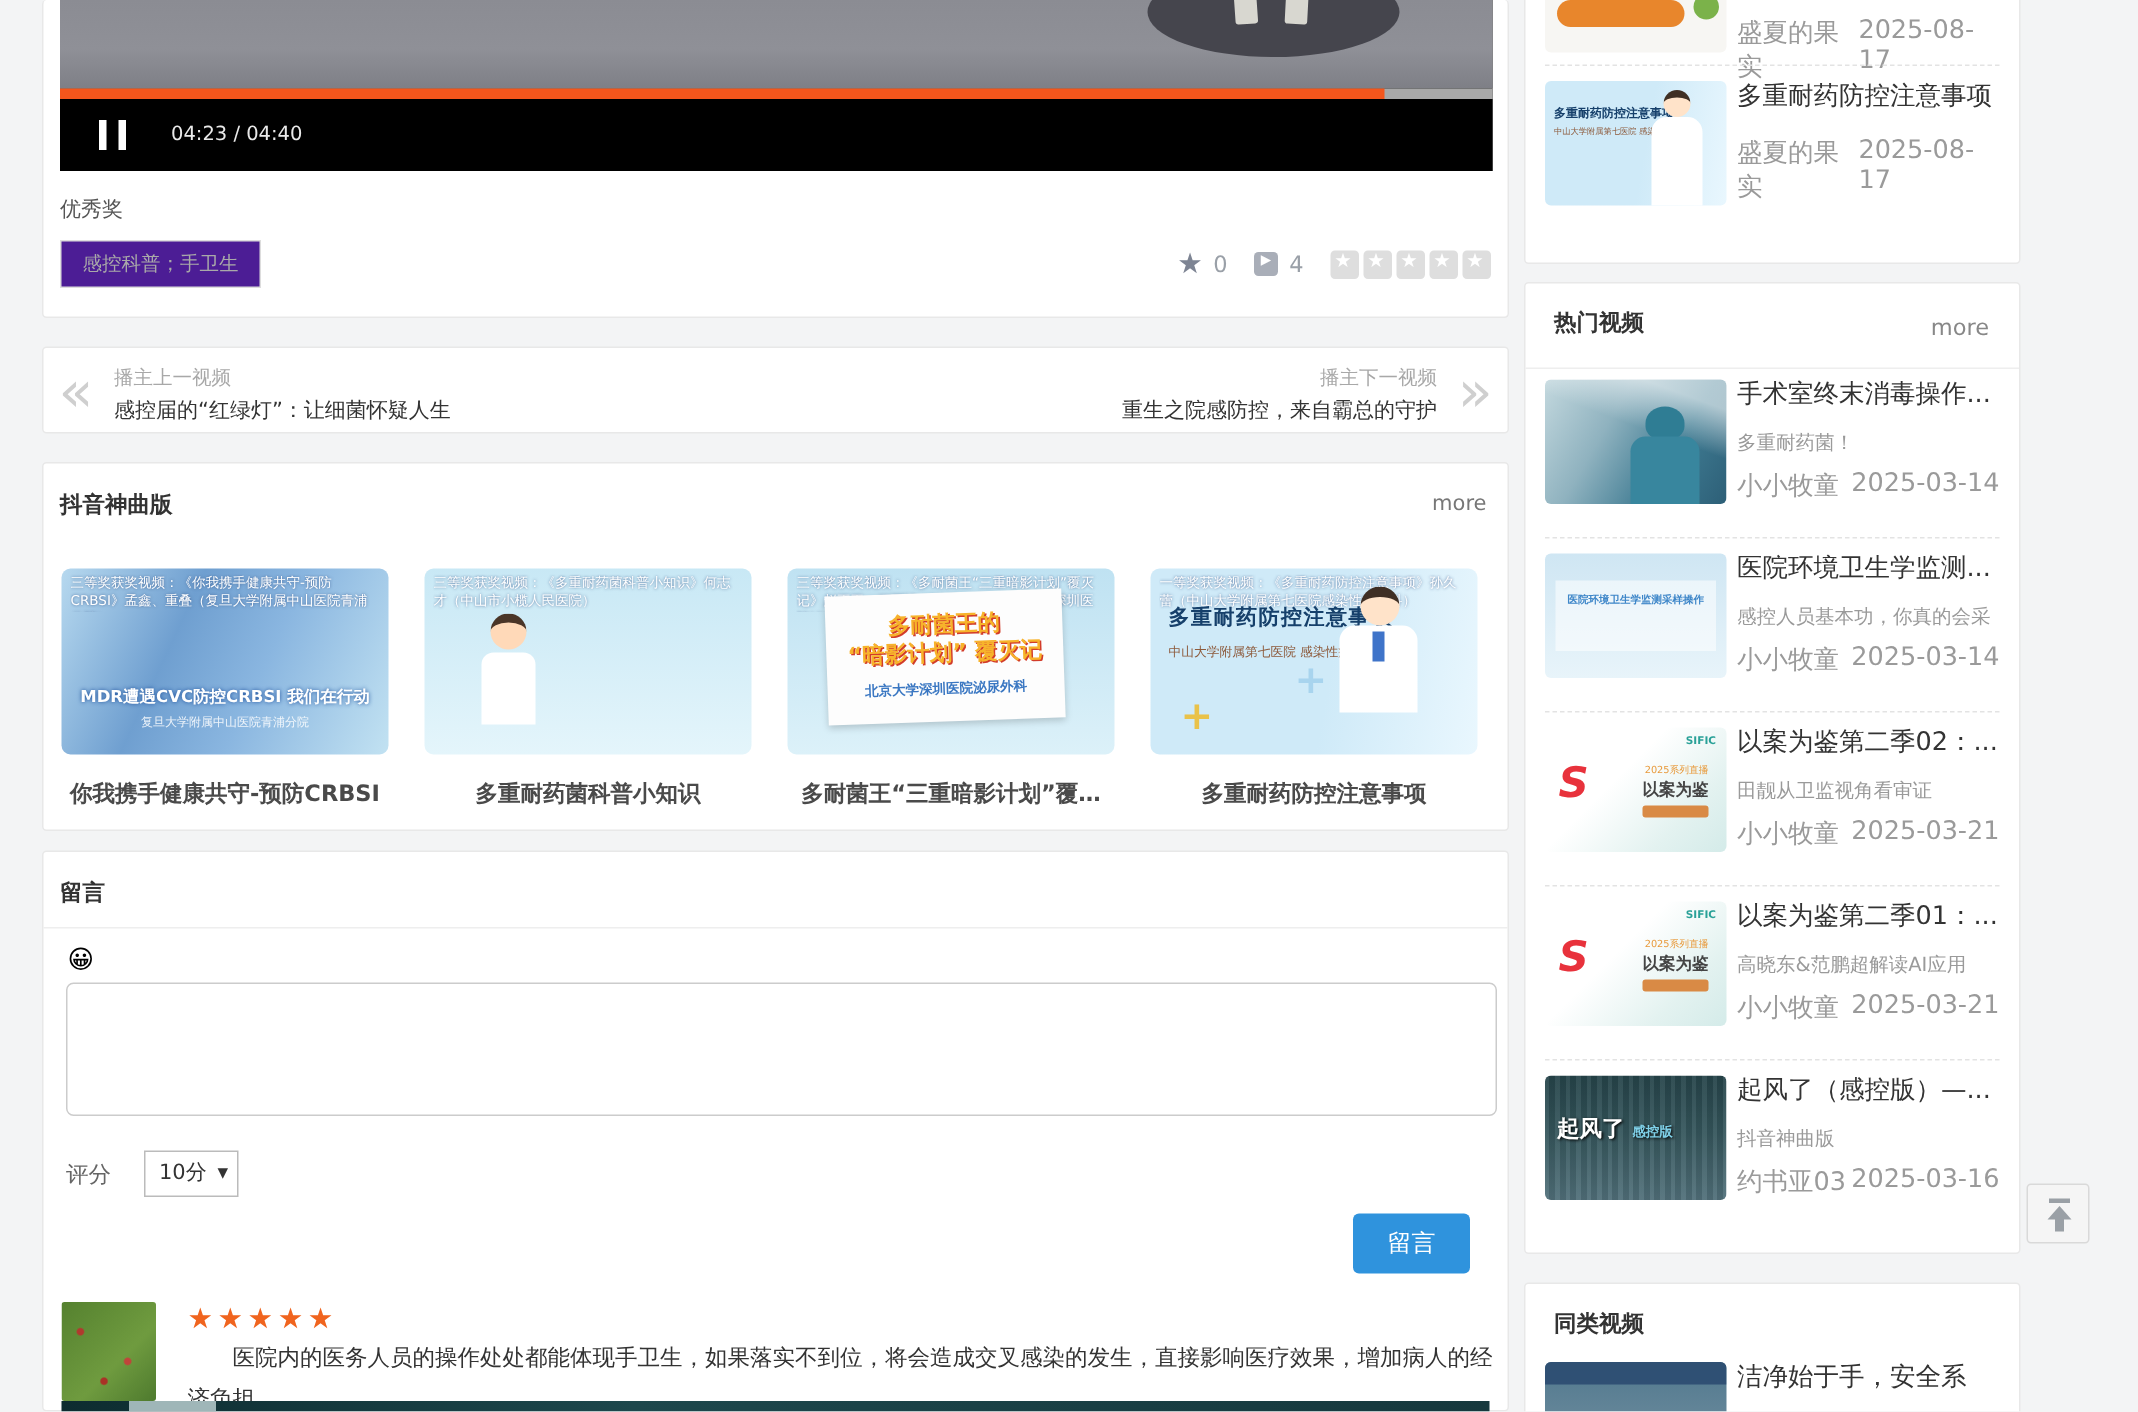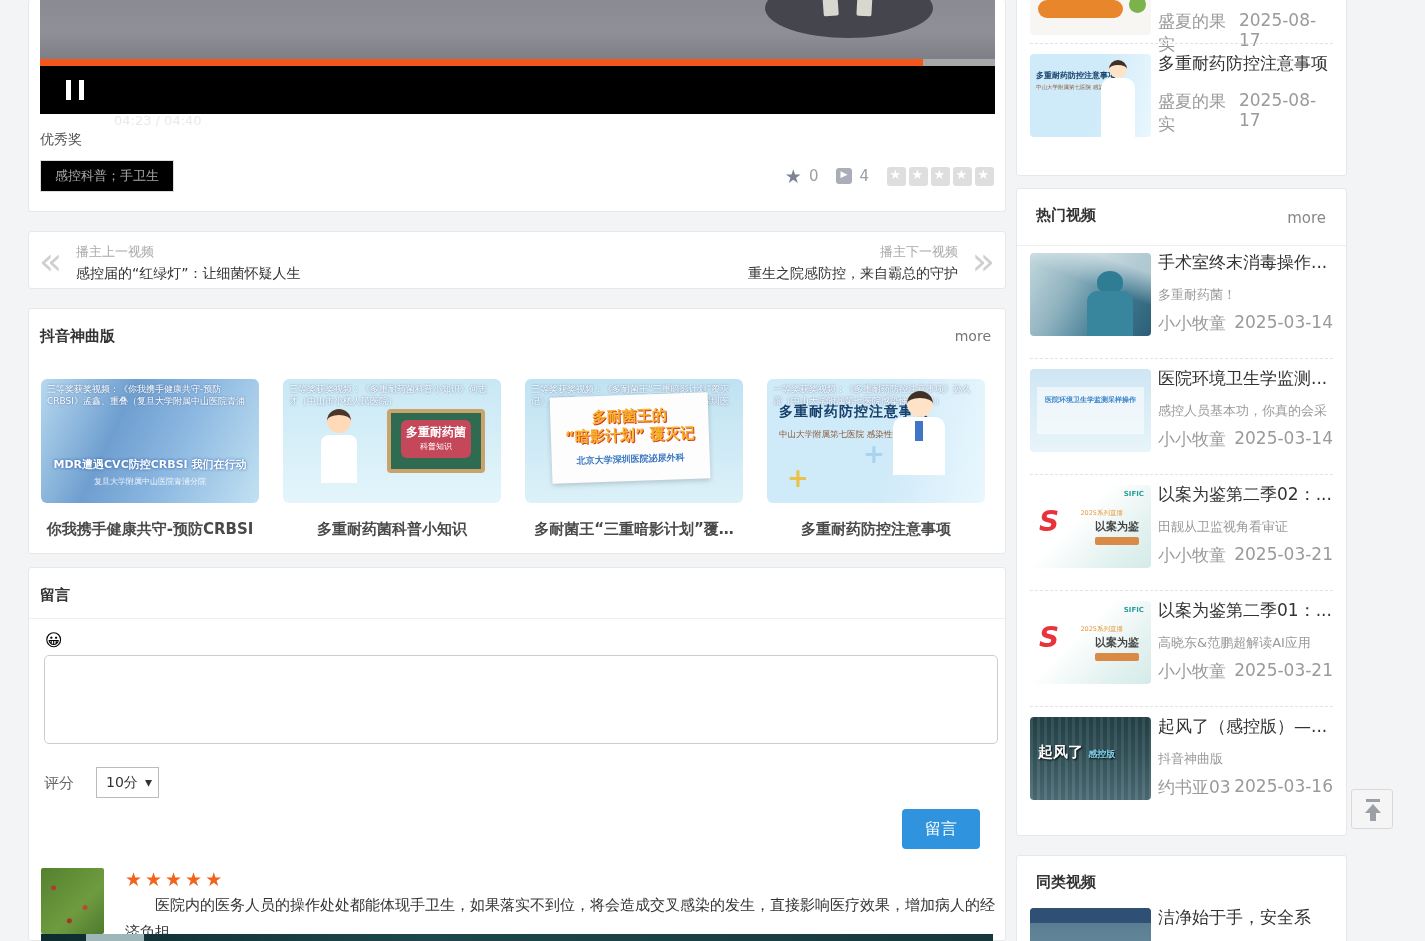--- a/index.html
+++ b/index.html
@@ -15,25 +15,25 @@
           background:#45454d; }
   .sink i { position:absolute; top:14px; width:15px; height:24px; background:#d8d7d0; border-radius:2px; }
   .sink i.a { left:58px; transform:rotate(-4deg); }
   .sink i.b { left:92px; transform:rotate(3deg); }
   .progress { position:absolute; left:0; top:59px; right:0; height:7px; background:#a8a8a8; }
   .progress-fill { position:absolute; left:0; top:0; bottom:0; width:92.5%; background:#f4561c; }
   .controls { position:absolute; left:0; top:66px; right:0; height:48px; background:#000; }
   .pause { position:absolute; left:26px; top:14px; width:18px; height:20px; cursor:pointer; }
   .pause i { position:absolute; top:0; width:5px; height:20px; background:#fff; }
   .pause i.b { right:0; }
-  .timetxt { position:absolute; left:74px; top:0; height:48px; line-height:48px; color:#e9e9e9; font-size:13px;margin-top:31px; }
+  .timetxt { position:absolute; left:74px; top:0; height:48px; line-height:48px; color:#e9e9e9; font-size:13px; }
   .ctr-right { position:absolute; right:22px; top:0; height:48px; display:flex; align-items:center; gap:26px; }
   .pbadge { border:2px solid #fff; border-radius:7px; padding:1px 8px; color:#fff; font-size:13px; font-weight:bold; cursor:pointer; }
   .award { position:absolute; left:11px; top:131px; font-size:14px; color:#555; }
-  .tagchip { position:absolute; left:11px; top:160px; padding:6px 14px; border:1px solid #ddd; color:#a9a9a9; font-size:13px; background:#000000; }
+  .tagchip { position:absolute; left:11px; top:160px; padding:6px 14px; border:1px solid #ddd; color:#a9a9a9; font-size:13px; background:#4c1d95; }
   .stats { position:absolute; right:11px; top:165px; display:flex; align-items:center; gap:18px; }
   .stat { display:flex; align-items:center; gap:7px; color:#9aa0a8; font-size:15px; }
   .icon-star::before { content:"★"; font-size:19px; color:#7d8493; }
   .icon-play { width:16px; height:16px; background:#a9aeb8; border-radius:3px; position:relative; }
   .icon-play::before { content:"▶"; position:absolute; left:4px; top:1px; font-size:9px; color:#fff; }
   .rate-tiles { display:flex; gap:3px; }
   .rate-tile { width:19px; height:19px; background:#dedede; border-radius:3px; position:relative; cursor:pointer; }
   .rate-tile::before { content:"★"; position:absolute; left:2.5px; top:0.5px; font-size:13px; color:#fff; }
 
   
@@ -111,21 +111,21 @@
   .th-nurse { background:linear-gradient(200deg, rgba(255,255,255,.6) 0 16%, rgba(255,255,255,0) 42%),
                         linear-gradient(120deg,#c3d8de 0%,#8fb2bf 35%,#3f7b92 68%,#2d5f77 100%); }
   .th-nurse .cap { position:absolute; right:28px; top:18px; width:26px; height:22px; border-radius:50% 50% 40% 40%; background:#2f7d94; }
   .th-nurse .bod { position:absolute; right:18px; top:38px; width:46px; height:45px; border-radius:10px 10px 0 0; background:#38869e; }
   .th-slide { background:linear-gradient(180deg,#cfe6f3,#e8f4fa); }
   .th-slide .pan { position:absolute; left:7px; right:7px; top:18px; bottom:18px; background:rgba(255,255,255,.55); }
   .th-slide .tt { position:absolute; left:0; right:0; top:26px; text-align:center; font-size:7px; font-weight:bold; color:#3f87c9; }
   .th-sific { background:linear-gradient(135deg,#ffffff 40%,#e3f2f0 75%,#d4ebe9); }
   .th-sific .s { position:absolute; left:9px; top:20px; font-size:28px; font-weight:bold; font-style:italic; color:#e8323c; }
   .th-sific .logo { position:absolute; right:7px; top:5px; font-size:7px; color:#2aa198; font-weight:bold; }
-  .th-sific .l1 { position:absolute; right:28px; top:24px; font-size:6.5px; color:#e89a3c;margin-left:36px; }
+  .th-sific .l1 { position:absolute; right:12px; top:24px; font-size:6.5px; color:#e89a3c;margin-left:36px; }
   .th-sific .l2 { position:absolute; right:12px; top:34px; font-size:11px; font-weight:bold; color:#444; }
   .th-sific .band { position:absolute; right:12px; top:52px; width:44px; height:8px; background:#d98a45; border-radius:2px; }
   .th-city { background:repeating-linear-gradient(90deg, rgba(255,255,255,.06) 0 3px, rgba(0,0,0,.08) 3px 7px),
                         linear-gradient(180deg,#26444a,#35565c 45%,#51707a); }
   .th-city .tt { position:absolute; left:8px; top:26px; font-size:15px; font-weight:bold; color:#fff; text-shadow:1px 1px 2px #000; }
   .th-city .v { font-size:9px; color:#7fd0e8; font-weight:bold; }
   .th-hand { background:linear-gradient(180deg,#51788e,#7c97a6); }
   .th-hand .band { position:absolute; left:0; right:0; top:0; height:15px; background:rgba(42,74,112,.88); }
 
   .backtop { position:absolute; left:1351px; top:789px; width:42px; height:40px; background:#f5f5f5; border:1px solid #d9d9d9; border-radius:3px; cursor:pointer; }
@@ -199,26 +199,20 @@
       <div class="ov">三等奖获奖视频：《你我携手健康共守-预防CRBSI》孟鑫、重叠（复旦大学附属中山医院青浦分院）</div>
       <div class="line">MDR遭遇CVC防控CRBSI 我们在行动</div>
       <div class="org">复旦大学附属中山医院青浦分院</div>
     </div>
     <div class="vtitle" style="left:12px;">你我携手健康共守-预防CRBSI</div>
 
     <div class="vthumb t2" style="left:254px;">
       <div class="ov">三等奖获奖视频：《多重耐药菌科普小知识》何志才（中山市小榄人民医院）</div>
       <div class="dochead"></div>
       <div class="docbody"></div>
-      <div class="board">
-        <div class="redbox">
-          <div class="bt">多重耐药菌</div>
-          <div class="bs">科普知识</div>
-        </div>
-      </div>
     </div>
     <div class="vtitle" style="left:254px;">多重耐药菌科普小知识</div>
 
     <div class="vthumb t3" style="left:496px;">
       <div class="ov">三等奖获奖视频：《多耐菌王“三重暗影计划”覆灭记》赵正平、程西锋、谢天为等（北京大学深圳医院泌尿外科）</div>
       <div class="board">
         <div class="y1">多耐菌王的</div>
         <div class="y2">“暗影计划” 覆灭记</div>
         <div class="org">北京大学深圳医院泌尿外科</div>
       </div>

